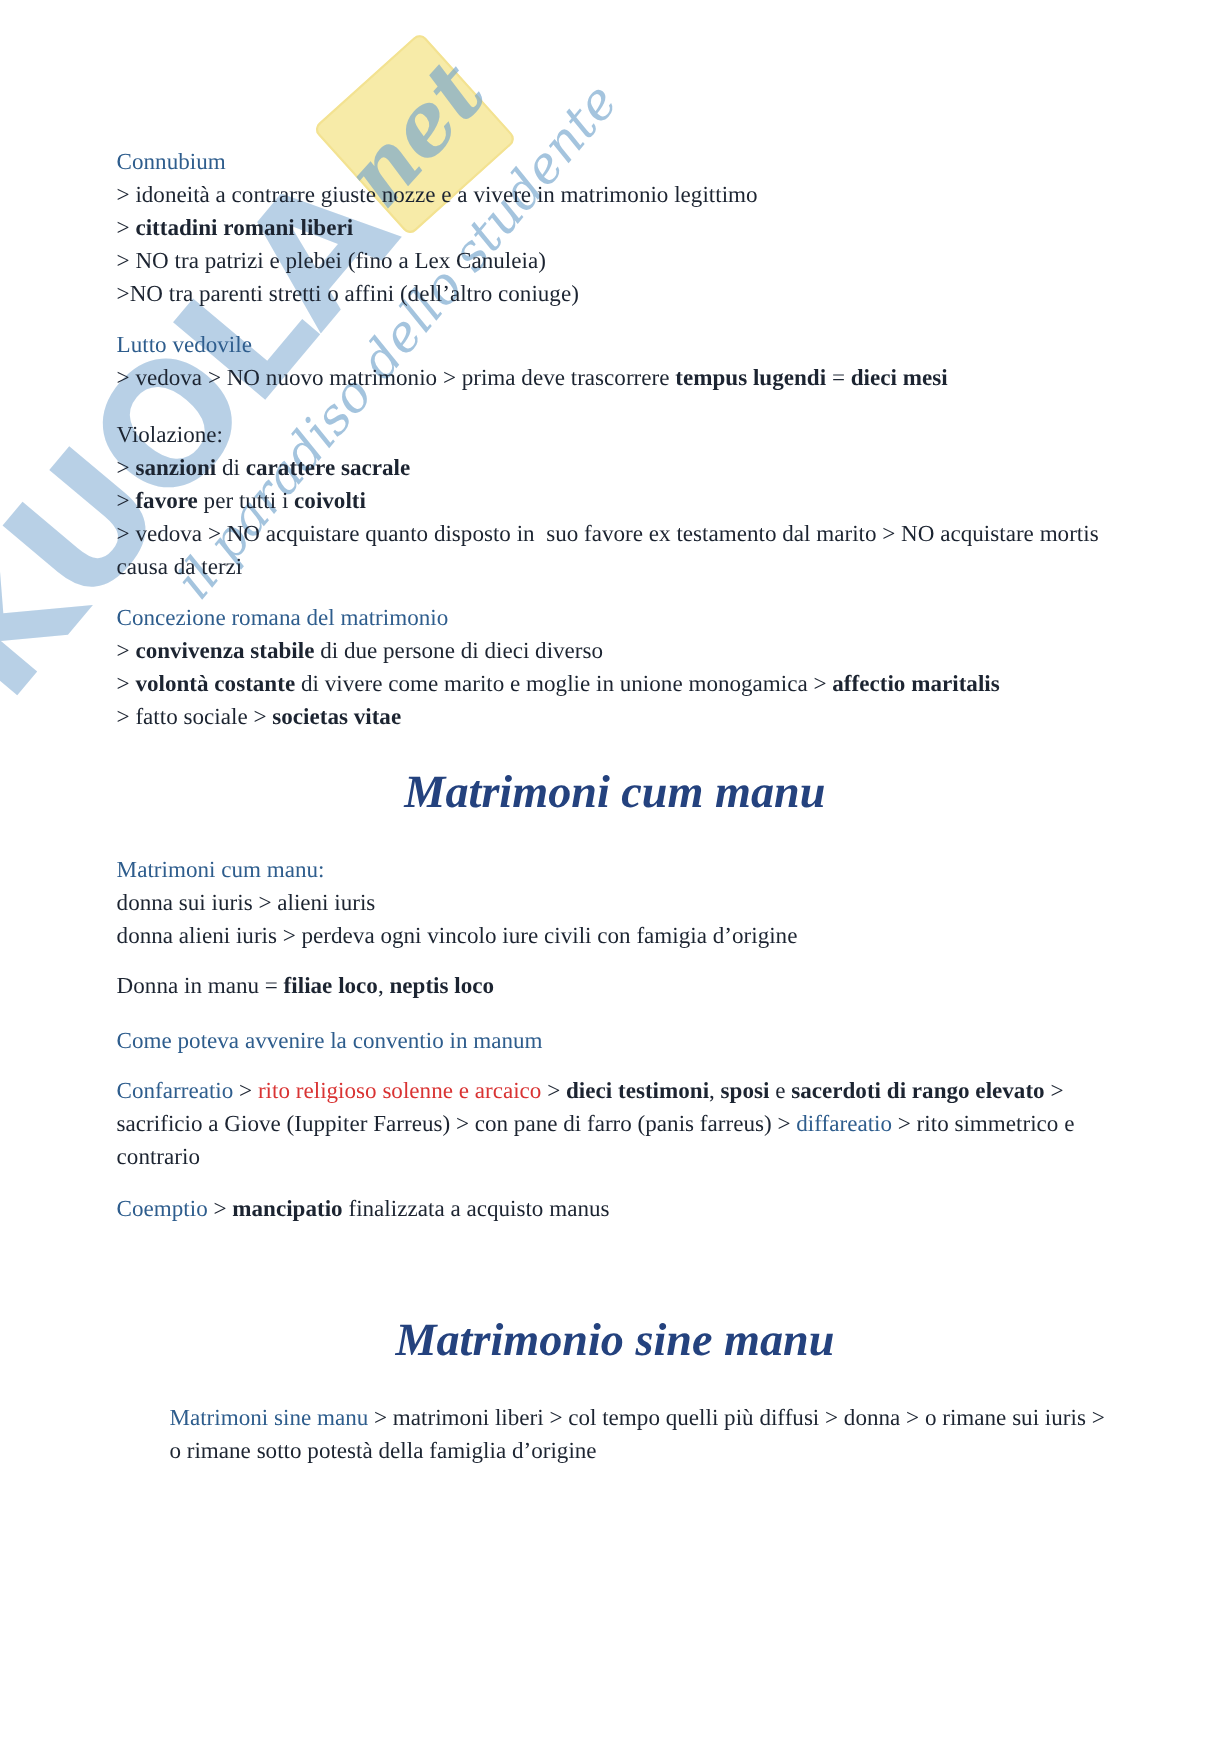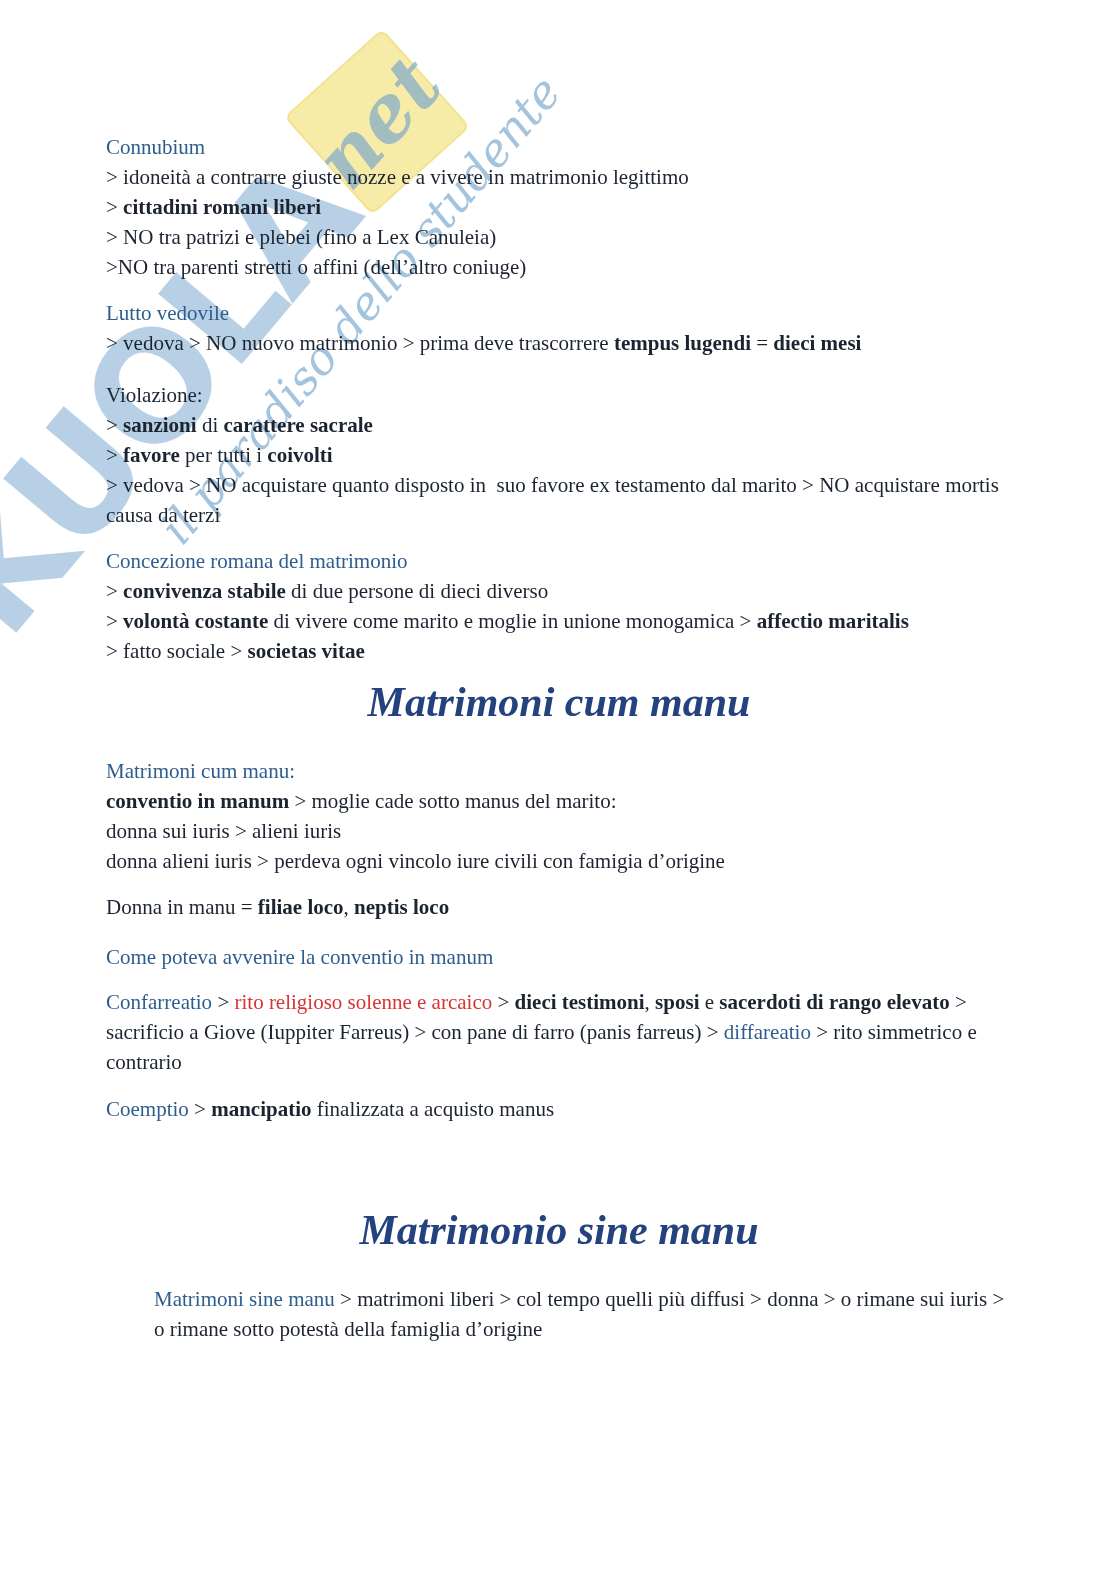--- a/index.html
+++ b/index.html
@@ -104,24 +104,23 @@
         <div class="line"><span class="run-n">&gt; </span><span class="run-b">sanzioni</span><span class="run-n"> di </span><span class="run-b">carattere sacrale</span></div>
         <div class="line"><span class="run-n">&gt; </span><span class="run-b">favore</span><span class="run-n"> per tutti i </span><span class="run-b">coivolti</span></div>
         <div class="line"><span class="run-n">&gt; vedova &gt; NO acquistare quanto disposto in  suo favore ex testamento dal marito &gt; NO acquistare mortis causa da terzi</span></div>
       </div>
       <div class="group" style="margin-bottom: 0px;">
         <div class="line"><span class="run-h">Concezione romana del matrimonio</span></div>
         <div class="line"><span class="run-n">&gt; </span><span class="run-b">convivenza stabile</span><span class="run-n"> di due persone di dieci diverso</span></div>
         <div class="line"><span class="run-n">&gt; </span><span class="run-b">volontà costante</span><span class="run-n"> di vivere come marito e moglie in unione monogamica &gt; </span><span class="run-b">affectio maritalis</span></div>
         <div class="line"><span class="run-n">&gt; fatto sociale &gt; </span><span class="run-b">societas vitae</span></div>
       </div>
-      <h1 class="big-title" style="margin-bottom: 26px; margin-top: 8px;">Matrimoni cum manu</h1>
+      <h1 class="big-title" style="margin-bottom: 26px; margin-top: 27px;">Matrimoni cum manu</h1>
       <div class="group" style="margin-bottom: 16px;">
         <div class="line"><span class="run-h">Matrimoni cum manu:</span></div>
-        <div class="line"><span class="run-b">conventio in manum</span><span class="run-n"> &gt; moglie cade sotto manus del marito:</span></div>
         <div class="line"><span class="run-n">donna sui iuris &gt; alieni iuris</span></div>
         <div class="line"><span class="run-n">donna alieni iuris &gt; perdeva ogni vincolo iure civili con famigia d’origine</span></div>
       </div>
       <div class="group" style="margin-bottom: 20px;">
         <div class="line"><span class="run-n">Donna in manu = </span><span class="run-b">filiae loco</span><span class="run-n">, </span><span class="run-b">neptis loco</span></div>
       </div>
       <div class="group" style="margin-bottom: 15px;">
         <div class="line"><span class="run-h">Come poteva avvenire la conventio in manum</span></div>
       </div>
       <div class="group" style="margin-bottom: 17px;">

